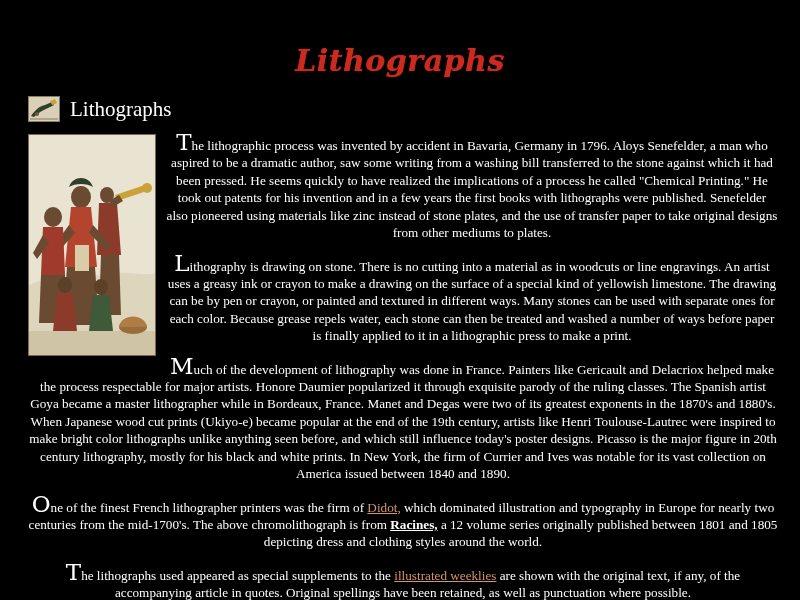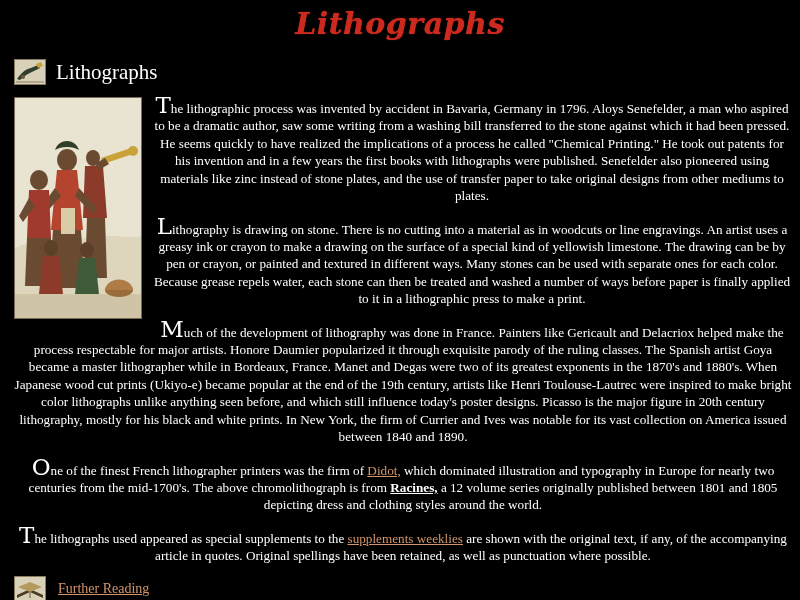--- a/index.html
+++ b/index.html
@@ -12,21 +12,22 @@
     height: 600px;
     overflow: hidden;
     font-family: "Liberation Serif", serif;
     color: #ffffff;
   }
   .page {
     position: relative;
     width: 800px;
     height: 544px;
     box-sizing: border-box;
-    padding: 0 4px;
+    padding: 0 18px;
+    margin-top: 37px;
   }
   .title {
     text-align: center;
     color: #cc2a1e;
     font-family: "DejaVu Serif", serif;
     font-style: italic;
     font-weight: bold;
     font-size: 30px;
     letter-spacing: 0.5px;
     padding-top: 6px;
@@ -166,21 +167,21 @@
     <p><span class="dropcap">T</span><span>he lithographic process was invented by accident in Bavaria, Germany in 1796. Aloys Senefelder, a man who aspired to be a dramatic author, saw some writing from a washing bill transferred to the stone against which it had been pressed. He seems quickly to have realized the implications of a process he called "Chemical Printing." He took out patents for his invention and in a few years the first books with lithographs were published. Senefelder also pioneered using materials like zinc instead of stone plates, and the use of transfer paper to take original designs from other mediums to plates.</span></p>
 
     <p><span class="dropcap">L</span><span>ithography is drawing on stone. There is no cutting into a material as in woodcuts or line engravings. An artist uses a greasy ink or crayon to make a drawing on the surface of a special kind of yellowish limestone. The drawing can be by pen or crayon, or painted and textured in different ways. Many stones can be used with separate ones for each color. Because grease repels water, each stone can then be treated and washed a number of ways before paper is finally applied to it in a lithographic press to make a print.</span></p>
 
     <p><span class="dropcap">M</span><span>uch of the development of lithography was done in France. Painters like Gericault and Delacriox helped make the process respectable for major artists. Honore Daumier popularized it through exquisite parody of the ruling classes. The Spanish artist Goya became a master lithographer while in Bordeaux, France. Manet and Degas were two of its greatest exponents in the 1870's and 1880's. When Japanese wood cut prints (Ukiyo-e) became popular at the end of the 19th century, artists like Henri Toulouse-Lautrec were inspired to make bright color lithographs unlike anything seen before, and which still influence today's poster designs. Picasso is the major figure in 20th century lithography, mostly for his black and white prints. In New York, the firm of Currier and Ives was notable for its vast collection on America issued between 1840 and 1890.</span></p>
 
     <div class="clear"></div>
 
     <p><span class="dropcap">O</span><span>ne of the finest French lithographer printers was the firm of </span><span class="link">Didot,</span><span> which dominated illustration and typography in Europe for nearly two centuries from the mid-1700's. The above chromolithograph is from </span><span class="bold">Racines,</span><span> a 12 volume series originally published between 1801 and 1805 depicting dress and clothing styles around the world.</span></p>
 
-    <p><span class="dropcap">T</span><span>he lithographs used appeared as special supplements to the </span><span class="link">supplements weeklies</span><span> are shown with the original text, if any, of the accompanying article in quotes. Original spellings have been retained, as well as punctuation where possible.</span></p>
+    <p><span class="dropcap">T</span><span>he lithographs used appeared as special supplements to the </span><span class="link">illustrated weeklies</span><span> are shown with the original text, if any, of the accompanying article in quotes. Original spellings have been retained, as well as punctuation where possible.</span></p>
 
   </div>
 
   <div class="further">
     <svg class="icon-book" viewBox="0 0 32 26">
       <rect x="0.5" y="0.5" width="31" height="25" fill="#d8d0b8" stroke="#8a7c5e"></rect>
       <path d="M3 19 L16 13 L29 19 L29 22 L16 16 L3 22 Z" fill="#4a3a22"></path>
       <path d="M4 11 L16 6 L28 11 L16 16 Z" fill="#b59a5e"></path>
       <path d="M16 16 L16 22" stroke="#6d5a3a" stroke-width="1"></path>
     </svg>

